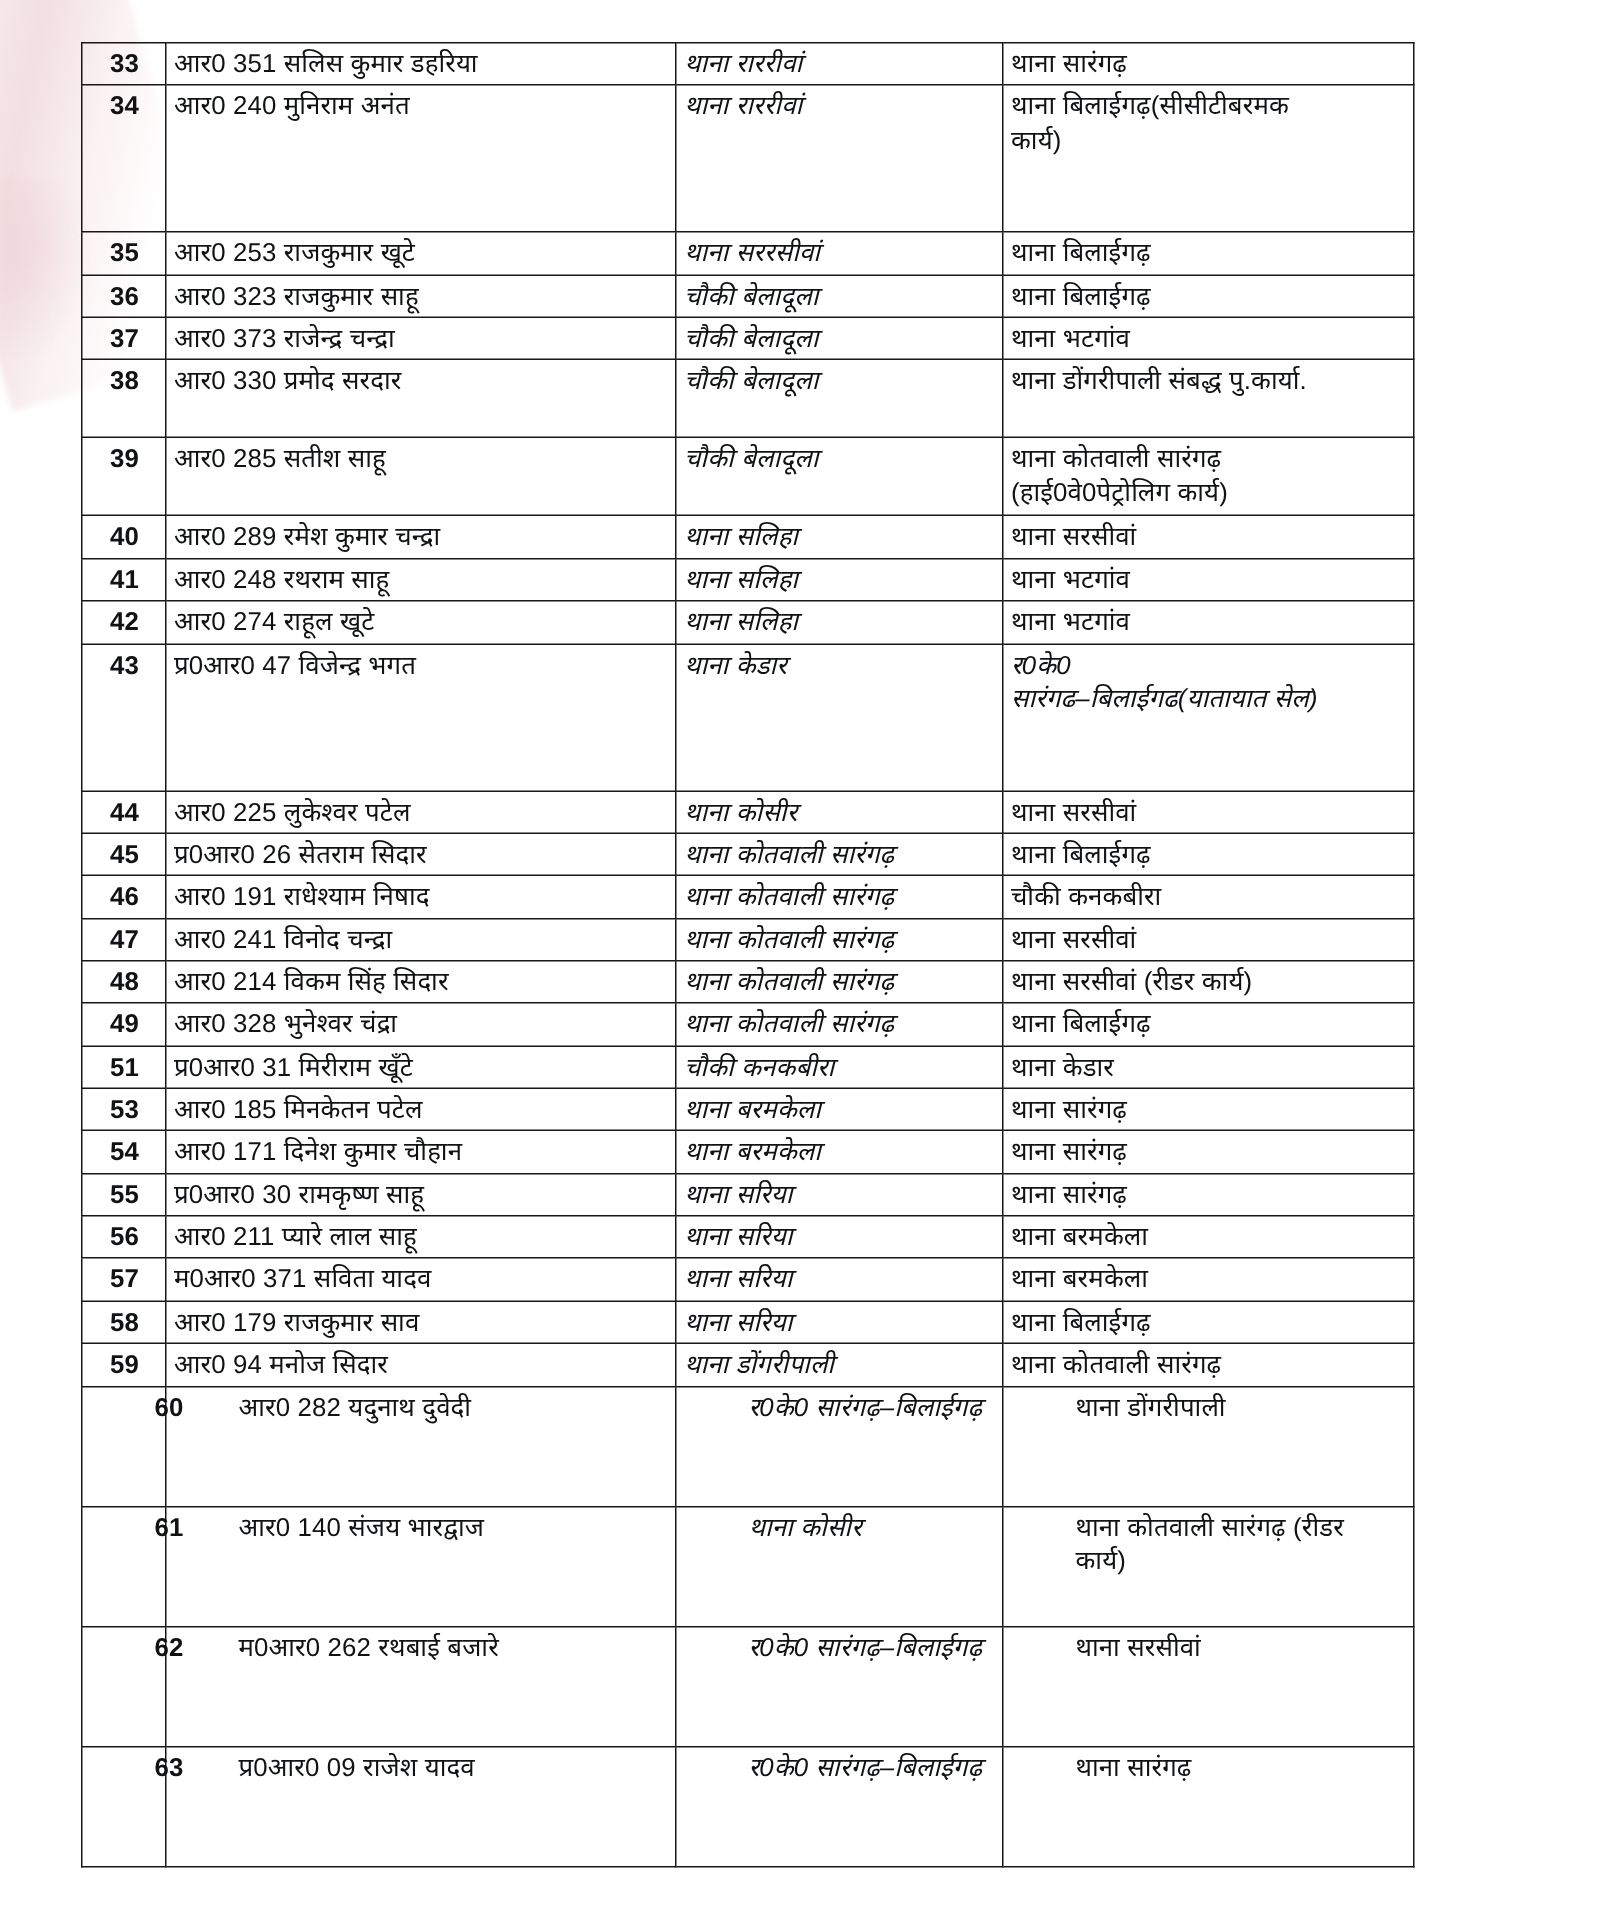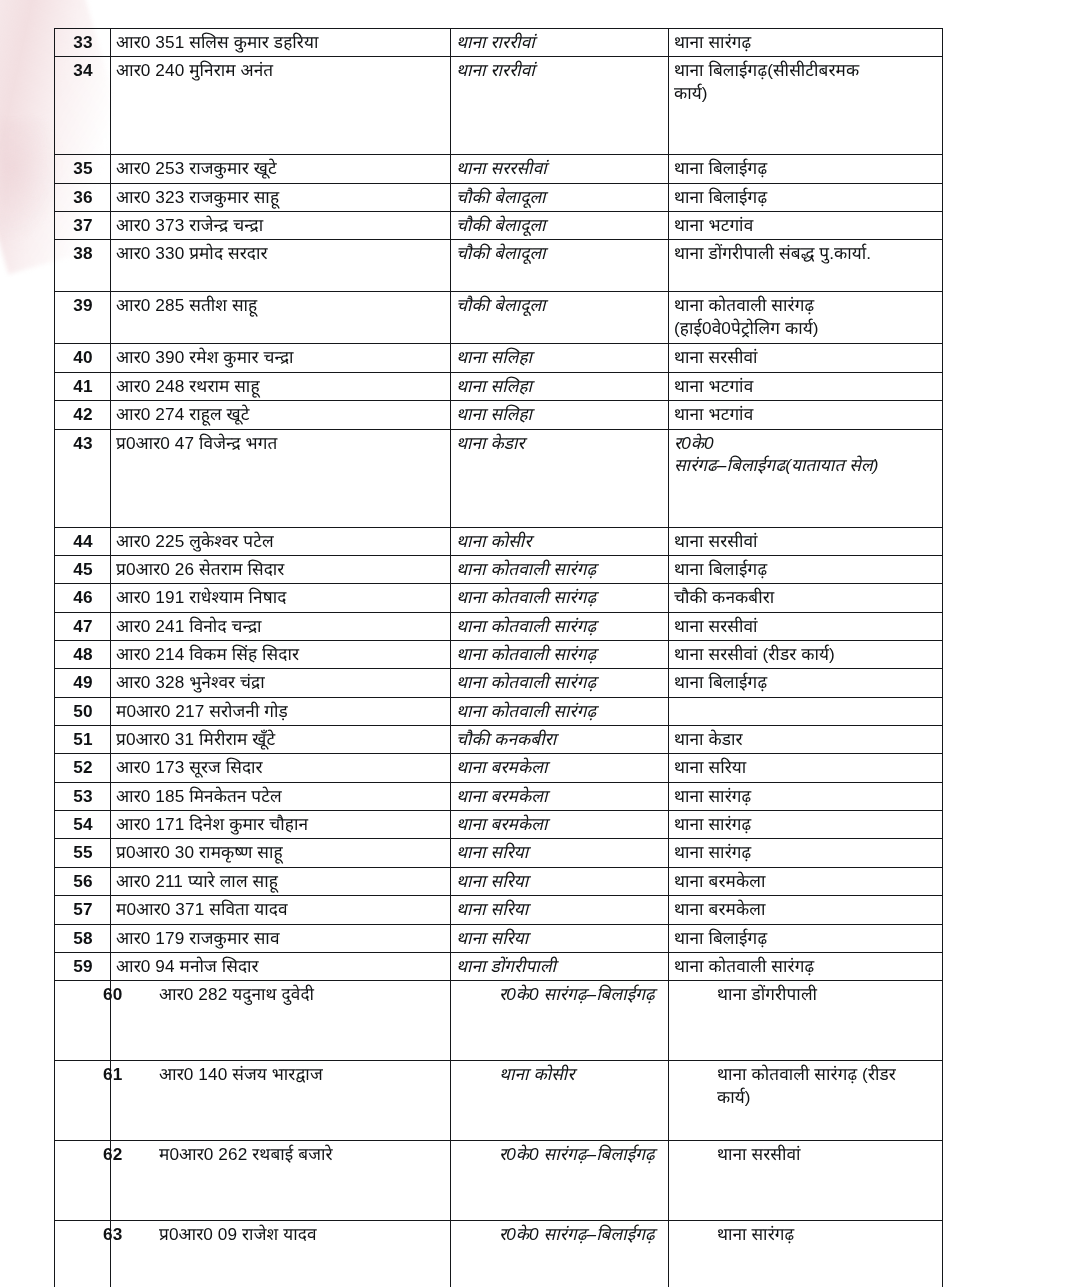--- a/index.html
+++ b/index.html
@@ -149,21 +149,21 @@
         </tr>
         <tr class="h-md">
           <td class="c-sno">39</td>
           <td class="c-name">आर0 285 सतीश साहू</td>
           <td class="c-from">चौकी बेलादूला</td>
           <td class="c-to">थाना कोतवाली सारंगढ़
 (हाई0वे0पेट्रोलिग कार्य)</td>
         </tr>
         <tr class="h-sm">
           <td class="c-sno">40</td>
-          <td class="c-name">आर0 390 रमेश कुमार चन्द्रा</td>
+          <td class="c-name">आर0 289 रमेश कुमार चन्द्रा</td>
           <td class="c-from">थाना सलिहा</td>
           <td class="c-to">थाना सरसीवां</td>
         </tr>
         <tr class="h-sm">
           <td class="c-sno">41</td>
           <td class="c-name">आर0 248 रथराम साहू</td>
           <td class="c-from">थाना सलिहा</td>
           <td class="c-to">थाना भटगांव</td>
         </tr>
         <tr class="h-sm">
@@ -208,36 +208,24 @@
           <td class="c-from">थाना कोतवाली सारंगढ़</td>
           <td class="c-to">थाना सरसीवां (रीडर कार्य)</td>
         </tr>
         <tr class="h-sm">
           <td class="c-sno">49</td>
           <td class="c-name">आर0 328 भुनेश्वर चंद्रा</td>
           <td class="c-from">थाना कोतवाली सारंगढ़</td>
           <td class="c-to">थाना बिलाईगढ़</td>
         </tr>
         <tr class="h-sm">
-          <td class="c-sno">50</td>
-          <td class="c-name">म0आर0 217 सरोजनी गोड़</td>
-          <td class="c-from">थाना कोतवाली सारंगढ़</td>
-          <td class="c-to"></td>
-        </tr>
-        <tr class="h-sm">
           <td class="c-sno">51</td>
           <td class="c-name">प्र0आर0 31 मिरीराम खूँटे</td>
           <td class="c-from">चौकी कनकबीरा</td>
           <td class="c-to">थाना केडार</td>
-        </tr>
-        <tr class="h-sm">
-          <td class="c-sno">52</td>
-          <td class="c-name">आर0 173 सूरज सिदार</td>
-          <td class="c-from">थाना बरमकेला</td>
-          <td class="c-to">थाना सरिया</td>
         </tr>
         <tr class="h-sm">
           <td class="c-sno">53</td>
           <td class="c-name">आर0 185 मिनकेतन पटेल</td>
           <td class="c-from">थाना बरमकेला</td>
           <td class="c-to">थाना सारंगढ़</td>
         </tr>
         <tr class="h-sm">
           <td class="c-sno">54</td>
           <td class="c-name">आर0 171 दिनेश कुमार चौहान</td>

